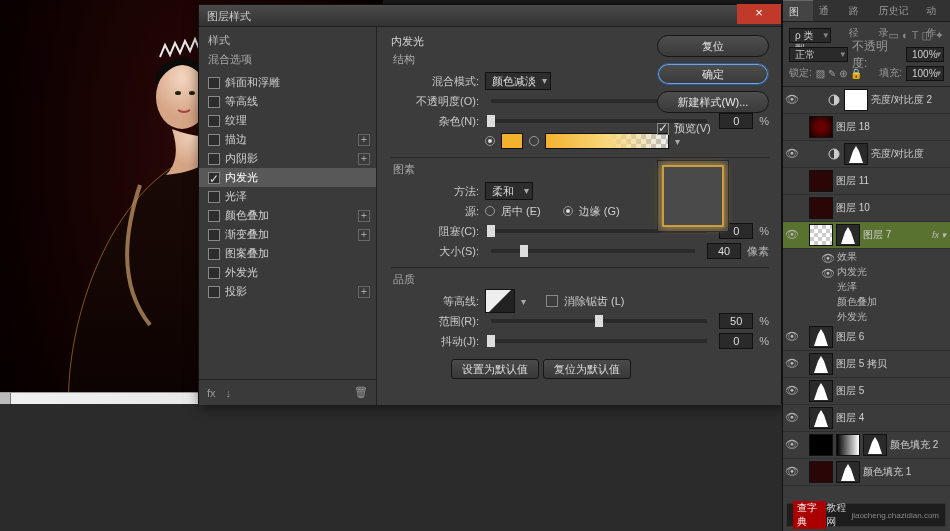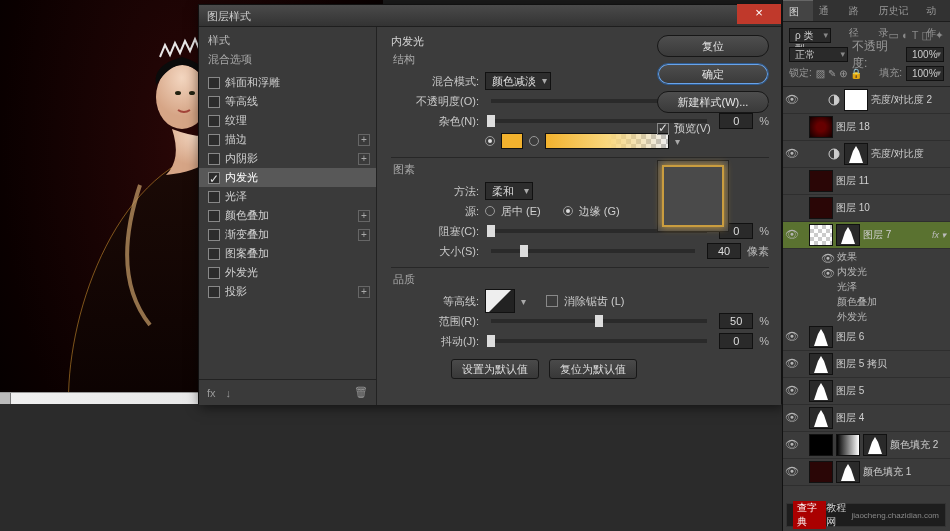--- a/index.html
+++ b/index.html
@@ -103,21 +103,21 @@
   .btn.accent { border-color:#2d5b91; box-shadow: inset 0 0 0 1px #6aa3e8;}
   .chk-inline { display:flex; align-items:center; gap:5px; margin-top:2px;}
   .preview-box {
     margin-top:18px; width:72px; height:72px; background:#4a4a4a; position:relative;
     border:1px solid #222;
   }
   .preview-box::before{
     content:""; position:absolute; inset:4px; border:2px solid #d8a63e; opacity:0.9;
     box-shadow:0 0 7px 1px rgba(240,180,60,0.7);
   }
-  .setbtns { display:flex; gap:10px; margin:8px 0 0 60px;}
+  .setbtns { display:flex; gap:4px; margin:8px 0 0 60px;}
   .sbtn {
     height:20px; padding:0 10px; border:1px solid #171717; background:linear-gradient(#4a4a4a,#383838);
     color:#ddd; line-height:18px; border-radius:3px; cursor:pointer;
   }
   
   .panel {
     position:absolute; right:0; top:0; width:168px; height:531px;
     background:#3b3b3b; border-left:1px solid #111;
   }
   .tabs { display:flex; height:22px; border-bottom:1px solid #1c1c1c; background:#323232;}

